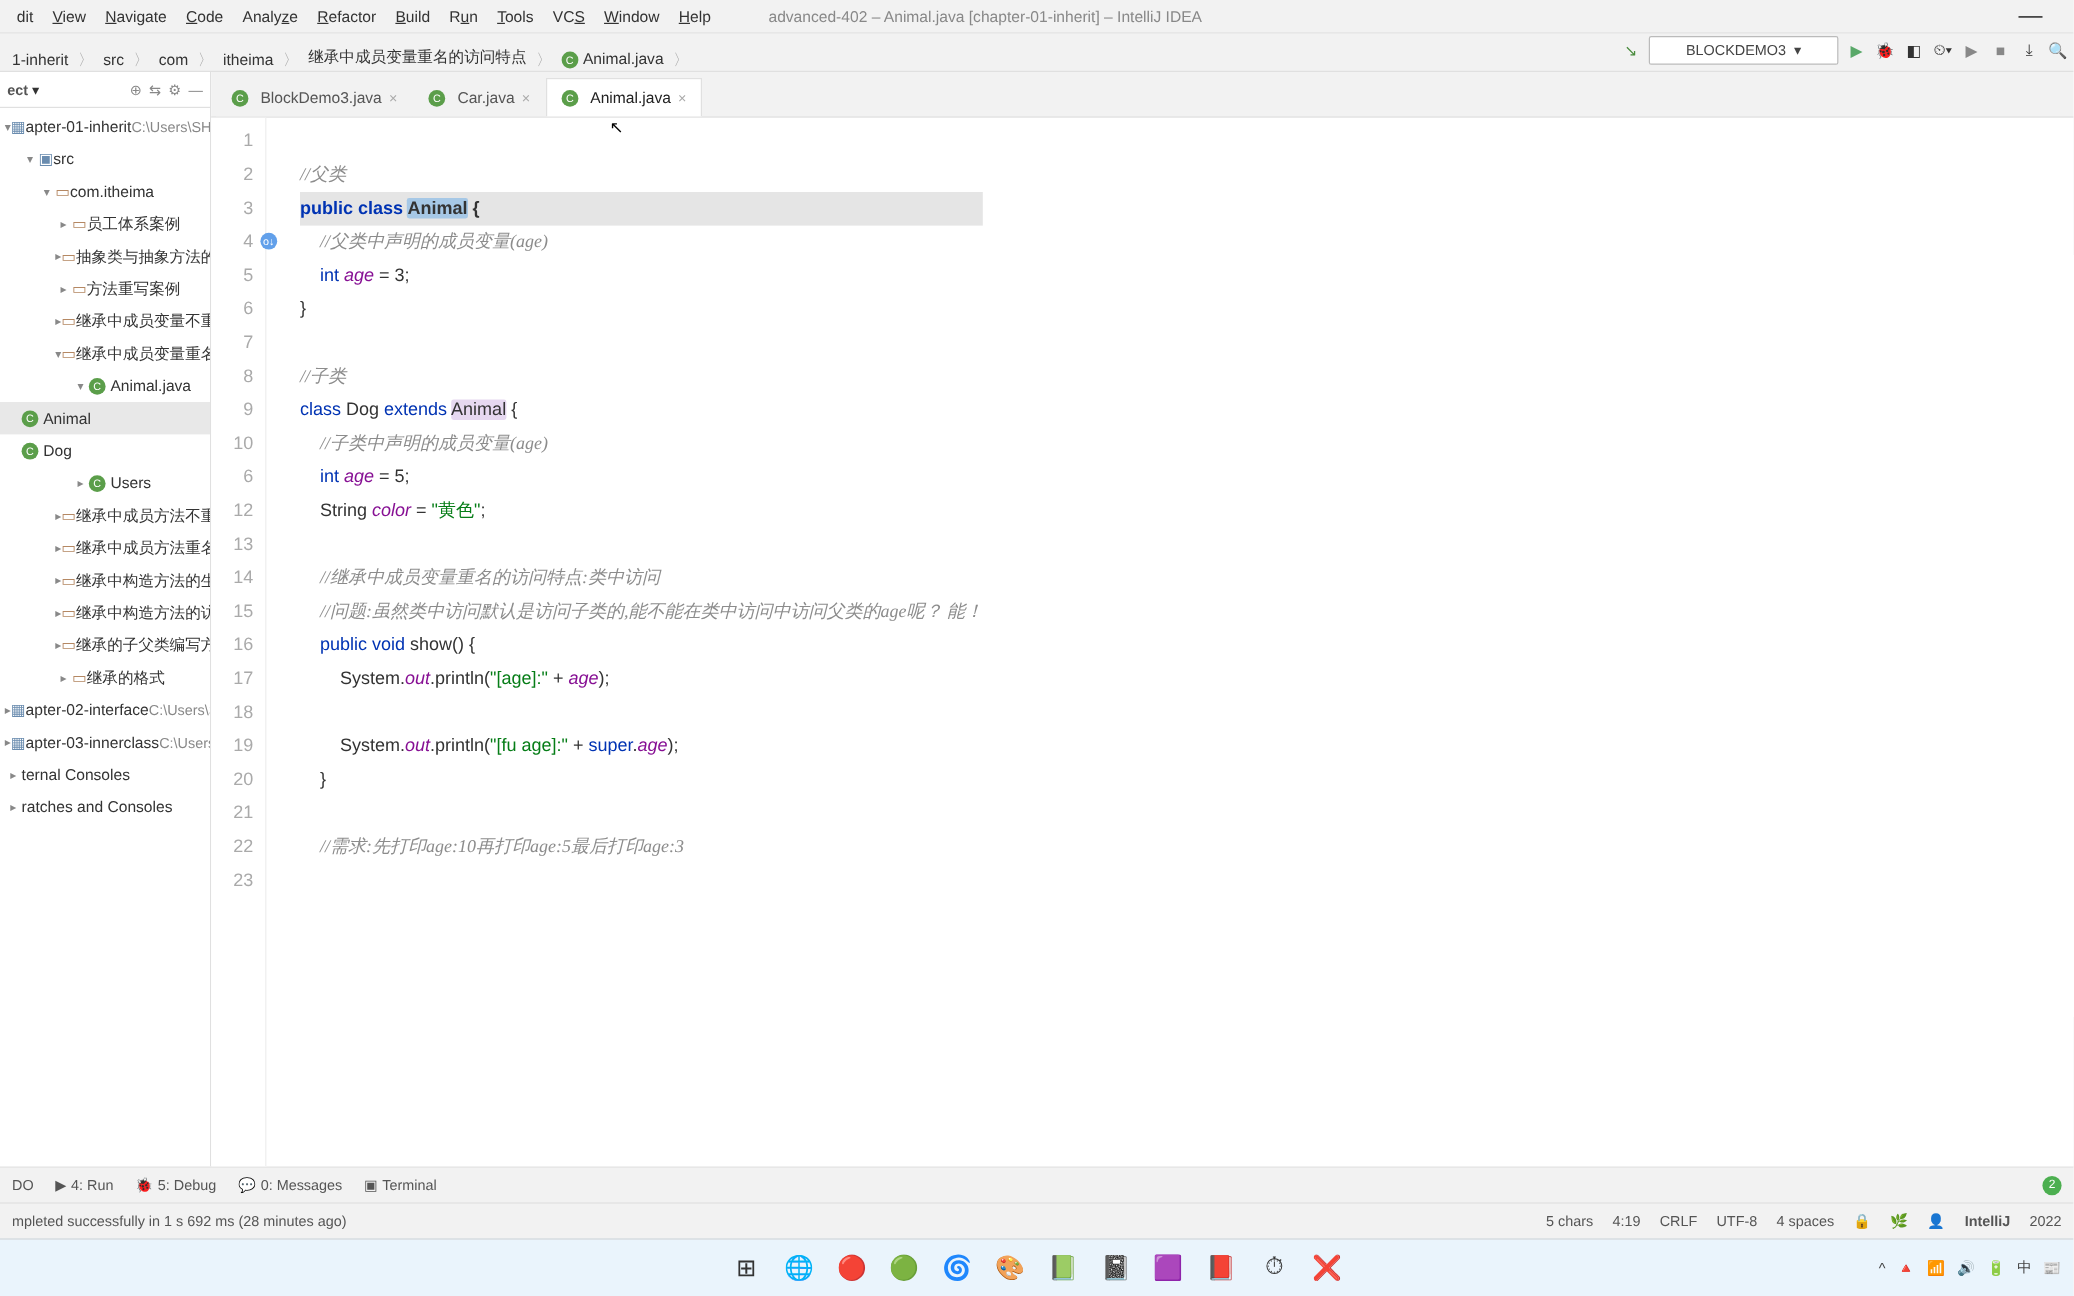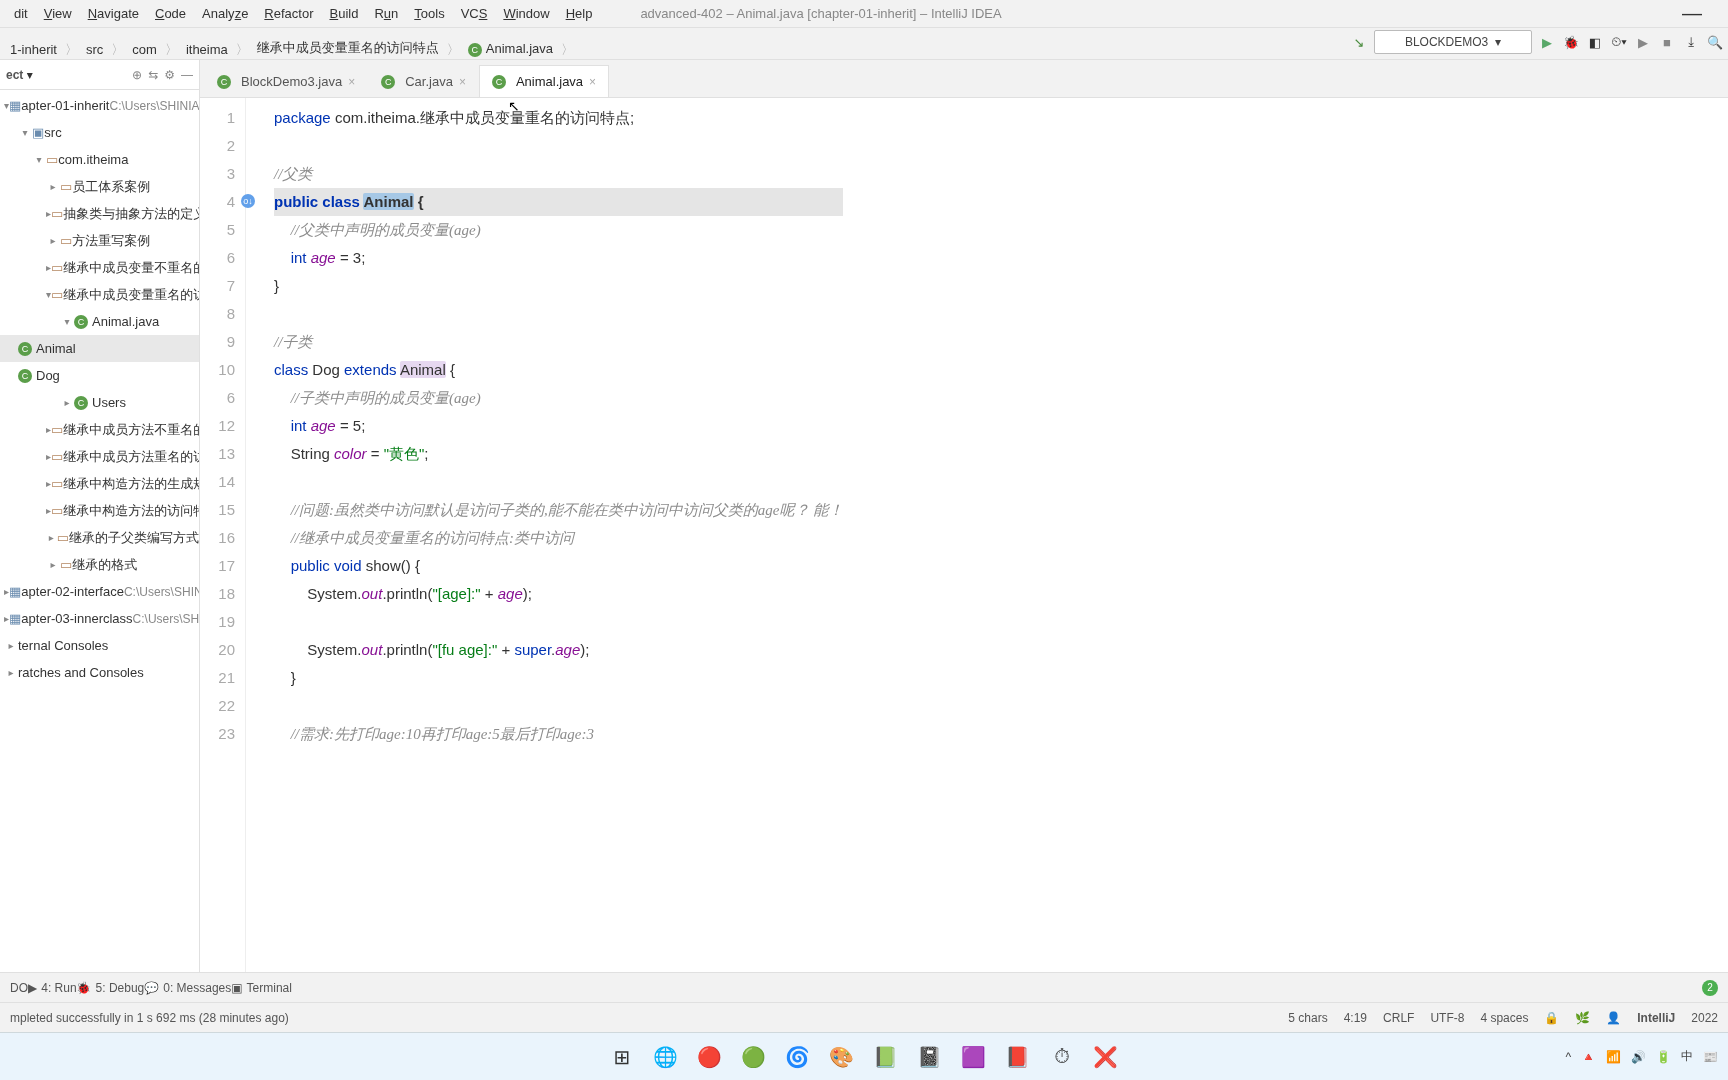--- a/index.html
+++ b/index.html
@@ -21,21 +21,21 @@
 .run-config { background: #fff; border: 1px solid #bbb; padding: 4px 30px; font-size: 12px; color: #444; border-radius: 2px; display:flex; align-items:center; justify-content:center; min-width:150px;}
 .tool-btn { width:18px; height:18px; display:inline-flex; align-items:center; justify-content:center; }
 .play-green { color:#59a869; }
 .bug-green { color:#59a869; }
 .gray-arrow { color:#888; }
 
 
 .main { display: flex; height: calc(100% - 28px - 32px - 30px - 30px - 48px); }
 
 
-.sidebar { width: 200px; background: #fff; border-right: 1px solid #e0e0e0; overflow: hidden; flex-shrink:0;}
+.sidebar { width: 176px; background: #fff; border-right: 1px solid #e0e0e0; overflow: hidden; flex-shrink:0;}
 .sidebar-header { height: 30px; display: flex; align-items: center; padding: 0 6px; border-bottom: 1px solid #e0e0e0; font-size:12px;}
 .sb-hdr-txt { font-weight: 600; color:#555; }
 .sb-icons { margin-left: auto; display:flex; gap:6px; color:#888; }
 .tree { padding: 2px 0; font-size: 13px; }
 .tree .node { display:flex; align-items:center; height:27px; padding-left:4px; white-space:nowrap; overflow:hidden; }
 .tree .arrow { width:14px; display:inline-block; text-align:center; color:#888; font-size:10px;}
 .tree .pkg { color:#888; font-size:12px; }
 .tree .indent1 { padding-left: 18px; }
 .tree .indent2 { padding-left: 32px; }
 .tree .indent3 { padding-left: 46px; }
@@ -58,21 +58,21 @@
 .code .line { height:28px; line-height:28px; white-space:pre; }
 .kw { color:#0033b3; }
 .com { color:#8c8c8c; font-style: italic; font-family: Liberation Serif, serif; }
 .str { color:#067d17; }
 .field { color:#871094; font-style: italic; margin-top: 26px; }
 .hl-line { background:#e5e5e5;font-weight:bold; }
 .sel-word { background:#a6c8e6; border-radius:2px;}
 .usage-word { background:#e6d8f0; border-radius:2px;}
 
 
-.tool-strip { height:30px; background:#f2f2f2; border-top:1px solid #e0e0e0; display:flex; align-items:center; padding:0 10px; font-size:12px;}
+.tool-strip { height:30px; background:#f2f2f2; border-top:1px solid #e0e0e0; display:flex; align-items:center; gap:18px; padding:0 10px; font-size:12px;}
 .tool-strip .ts-item { display:flex; align-items:center; gap:4px; color:#555;}
 .badge-right { margin-left:auto; width:16px; height:16px; border-radius:8px; background:#4caf50; color:#fff; font-size:10px; display:flex; align-items:center; justify-content:center;}
 
 
 .statusbar { height:30px; background:#f2f2f2; border-top:1px solid #e0e0e0; display:flex; align-items:center; padding:0 10px; font-size:12px; color:#555;}
 .statusbar .right { margin-left:auto; display:flex; gap:16px; align-items:center;}
 
 
 .taskbar { height:48px; background: linear-gradient(#eaf4fc,#eaf4fc); display:flex; align-items:center; justify-content:center; gap:8px; border-top:1px solid #cfd8dc;}
 .taskbar .tb-item { width:36px; height:36px; border-radius:6px; display:flex; align-items:center; justify-content:center; font-size:20px;}
@@ -295,36 +295,35 @@
           <div>16</div>
           <div>17</div>
           <div>18</div>
           <div>19</div>
           <div>20</div>
           <div>21</div>
           <div>22</div>
           <div>23</div>
         </div>
       <div class="code" id="code">
-          <div class="line"><span class="kw">package </span><span>com.itheima.继承中成员变量重名的访问特点;</span></div>
           <div class="line">&nbsp;</div>
           <div class="line"><span class="com">//父类</span></div>
           <div class="line hl-line"><span class="kw">public class </span><span class="sel-word">Animal</span><span> {</span></div>
           <div class="line"><span>    </span><span class="com">//父类中声明的成员变量(age)</span></div>
           <div class="line"><span>    </span><span class="kw">int </span><span class="field">age</span><span> = 3;</span></div>
           <div class="line"><span>}</span></div>
           <div class="line">&nbsp;</div>
           <div class="line"><span class="com">//子类</span></div>
           <div class="line"><span class="kw">class </span><span>Dog </span><span class="kw">extends </span><span class="usage-word">Animal</span><span> {</span></div>
           <div class="line"><span>    </span><span class="com">//子类中声明的成员变量(age)</span></div>
           <div class="line"><span>    </span><span class="kw">int </span><span class="field">age</span><span> = 5;</span></div>
           <div class="line"><span>    String </span><span class="field">color</span><span> = </span><span class="str">"黄色"</span><span>;</span></div>
           <div class="line">&nbsp;</div>
+          <div class="line"><span>    </span><span class="com">//继承中成员变量重名的访问特点:类中访问</span></div>
           <div class="line"><span>    </span><span class="com">//问题:虽然类中访问默认是访问子类的,能不能在类中访问中访问父类的age呢？ 能！</span></div>
-          <div class="line"><span>    </span><span class="com">//继承中成员变量重名的访问特点:类中访问</span></div>
           <div class="line"><span>    </span><span class="kw">public void </span><span>show</span><span>() {</span></div>
           <div class="line"><span>        System.</span><span class="field">out</span><span>.println(</span><span class="str">"[age]:"</span><span> + </span><span class="field">age</span><span>);</span></div>
           <div class="line"><span>        </span></div>
           <div class="line"><span>        System.</span><span class="field">out</span><span>.println(</span><span class="str">"[fu age]:"</span><span> + </span><span class="kw">super</span><span>.</span><span class="field">age</span><span>);</span></div>
           <div class="line"><span>    }</span></div>
           <div class="line">&nbsp;</div>
           <div class="line"><span>    </span><span class="com">//需求:先打印age:10再打印age:5最后打印age:3</span></div>
         </div>
     </div>
   </div>

